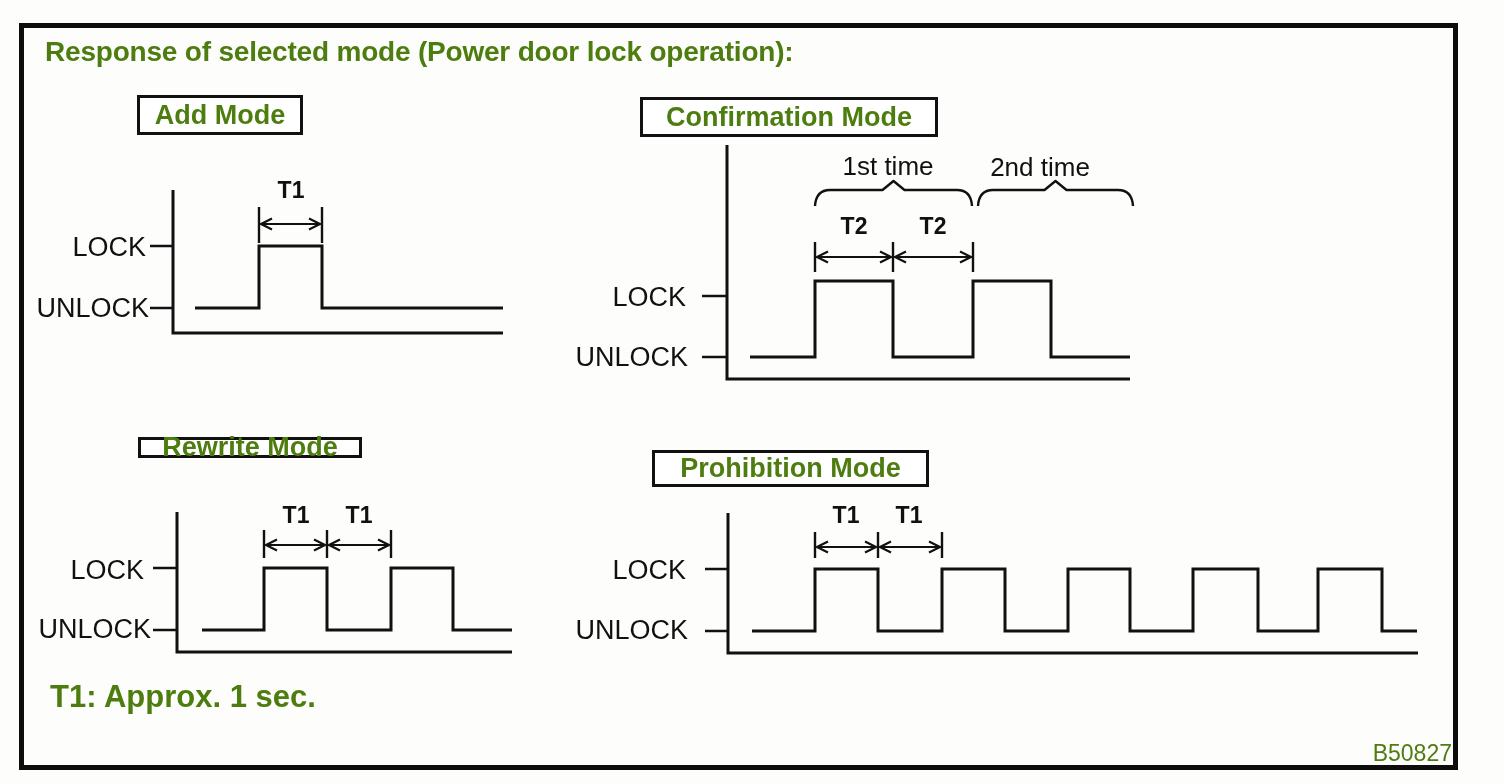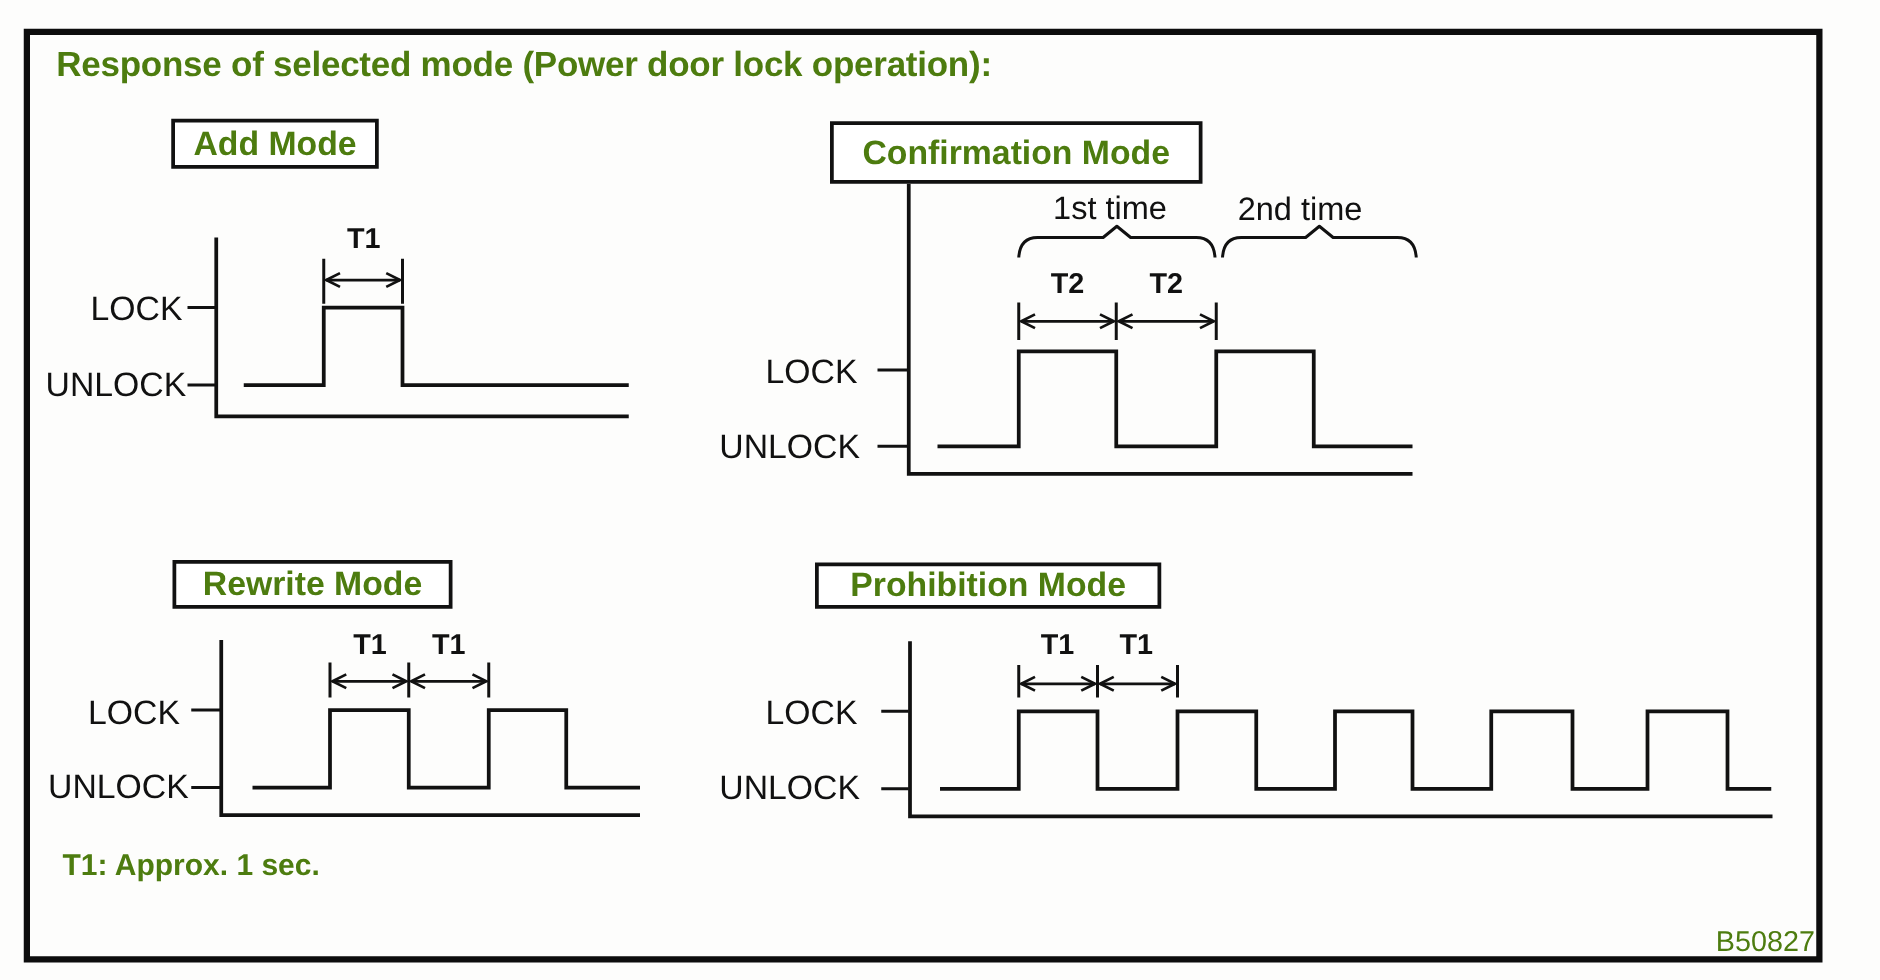--- a/index.html
+++ b/index.html
@@ -23,24 +23,24 @@
   .brace{stroke:#111;stroke-width:2.4;fill:none;stroke-linejoin:round;}
   text.lbl{font-family:"Liberation Sans",sans-serif;font-size:27px;fill:#111;}
   text.mlbl{font-family:"Liberation Sans",sans-serif;font-size:23px;font-weight:bold;fill:#111;}
   text.tlbl{font-family:"Liberation Sans",sans-serif;font-size:26px;fill:#111;}
   .mode-box{
     position:absolute;border:3px solid #111;box-sizing:border-box;background:#fff;
     display:flex;align-items:center;justify-content:center;
     font-size:27px;font-weight:bold;white-space:nowrap;
   }
   .mode-box.add{left:137px;top:95px;width:166px;height:40px;}
-  .mode-box.conf{left:664px;top:97px;width:298px;height:50px;}
-  .mode-box.rew{left:138px;top:448px;width:224px;height:39px;}
+  .mode-box.conf{left:640px;top:97px;width:298px;height:40px;}
+  .mode-box.rew{left:138px;top:437px;width:224px;height:21px;}
   .mode-box.pro{left:652px;top:450px;width:277px;height:37px;}
-  .note{position:absolute;left:50px;font-size:24px;font-weight:bold;white-space:nowrap;}
+  .note{position:absolute;left:50px;font-size:31px;font-weight:bold;white-space:nowrap;}
   .note1{top:679px;}
   .note2{top:711px;}
   .figcode{position:absolute;right:52px;top:740px;font-size:23px;}
 </style>
 </head>
 <body>
 
 <div class="page">
 
   <div class="frame"></div>

